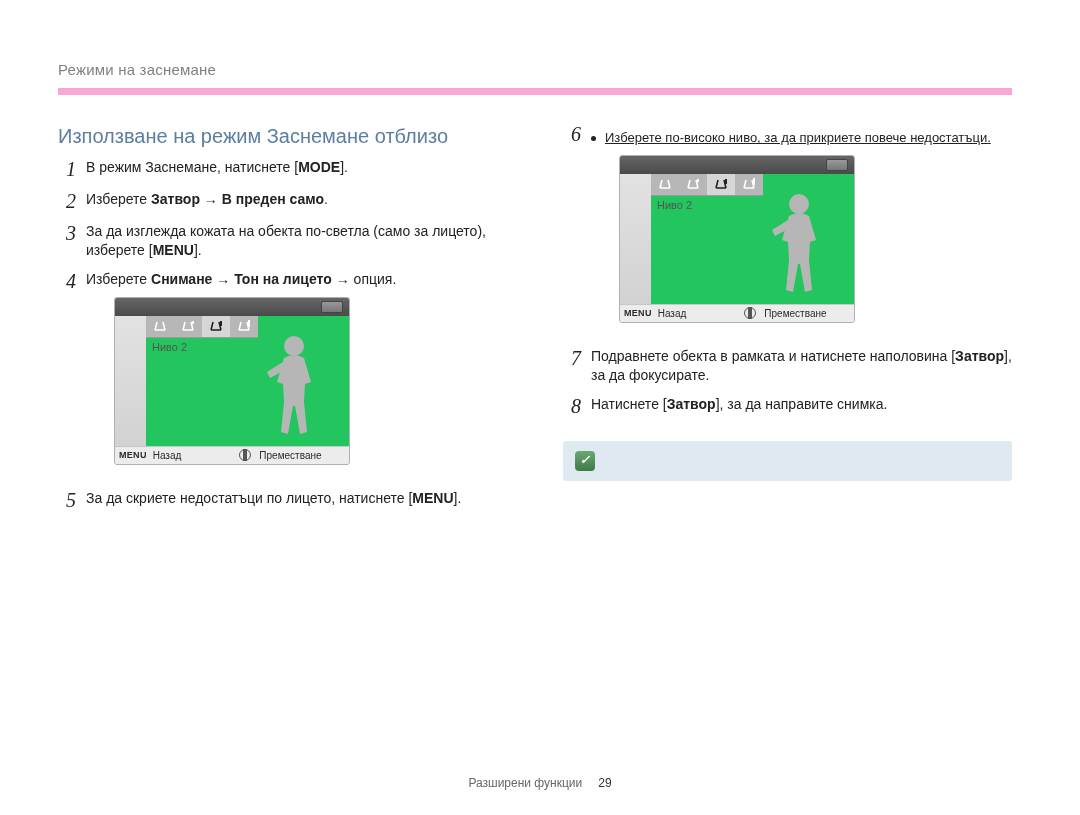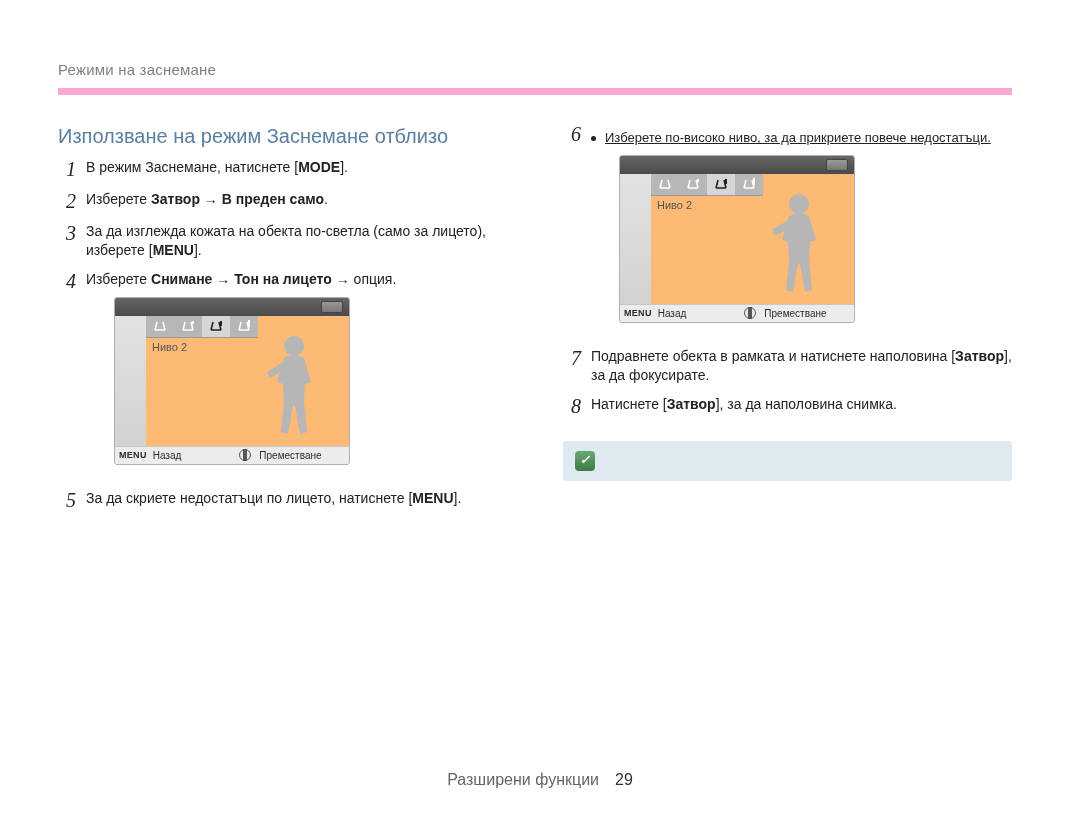--- a/index.html
+++ b/index.html
@@ -145,21 +145,21 @@
     display:flex;
     align-items:center;
     justify-content:center;
     border-bottom:1px solid #bbb;
   }
   .lcd-side .cell:last-child{border:none;}
   .side-icon { width:14px;height:14px;display:block; }
   .lcd-canvas {
     position:relative;
     flex:1;
-    background: #fdba74;
+    background: #22c55e;
   }
   .level-bar {
     position:absolute;
     left:0; top:0;
     height:22px;
     display:flex;
     background:#b7b7b7;
     border-bottom:1px solid #9a9a9a;
   }
   .level-bar .seg {
@@ -228,21 +228,21 @@
     font-family: var(--serif-num);
   }
   .footer {
     position:absolute;
     left:0; right:0;
     bottom: 24px;
     display:flex;
     justify-content:center;
     align-items:center;
     gap:16px;
-    font-size:16px;
+    font-size:12px;
     color:#666;
   }
   .footer .pg { color:#333;text-align:right; }
 </style>
 </head>
 <body>
 
 <div class="page">
   <div class="running-head">Режими на заснемане</div>
 
@@ -473,21 +473,21 @@
           <span class="step-text">
             <span>Подравнете обекта в рамката и натиснете наполовина [</span><span class="bracketed">Затвор</span><span>], за да фокусирате.</span>
           </span>
         </div>
       </div>
 
       <div class="step">
         <div class="step-num">8</div>
         <div class="step-body">
           <span class="step-text">
-            <span>Натиснете [</span><span class="bracketed">Затвор</span><span>], за да наполовина снимка.</span>
+            <span>Натиснете [</span><span class="bracketed">Затвор</span><span>], за да направите снимка.</span>
           </span>
         </div>
       </div>
 
       <div class="note">
         <span class="note-icon">✓</span>
       </div>
 
     </div>
   </div>

